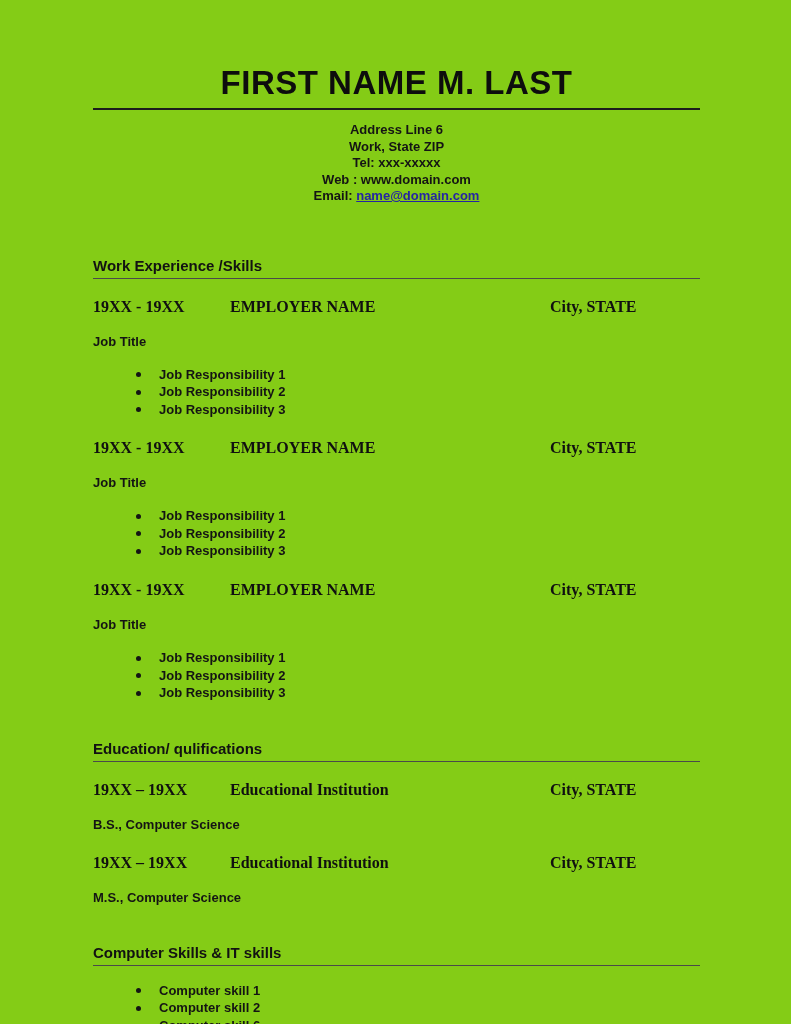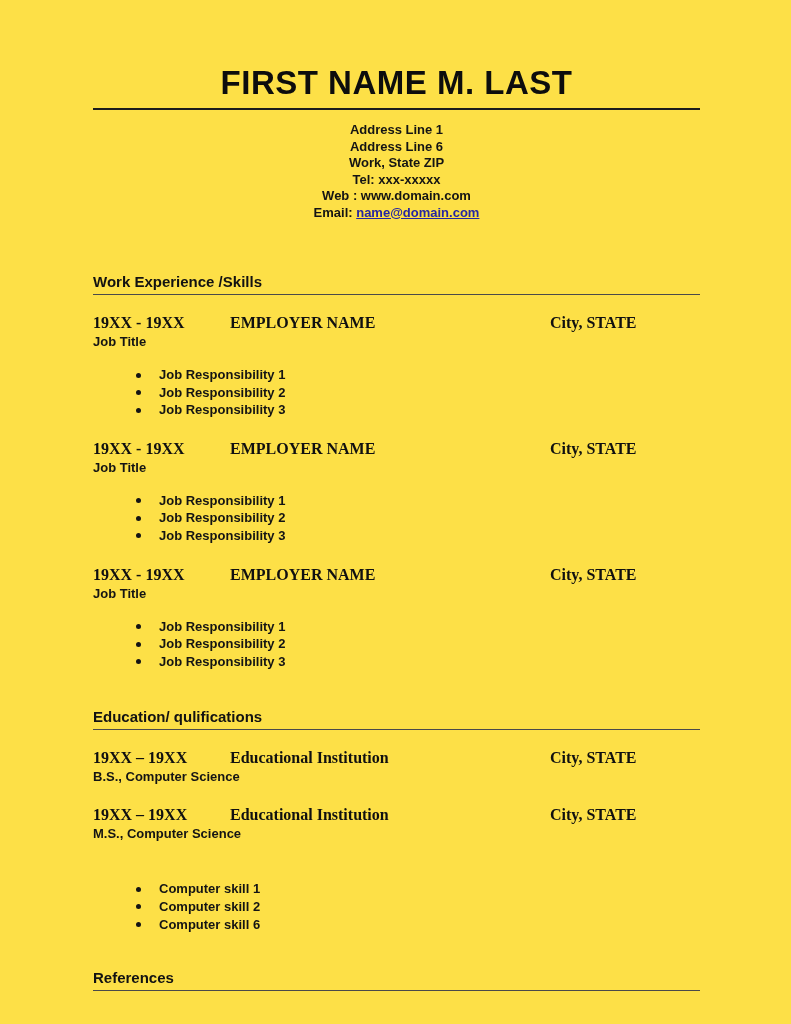--- a/index.html
+++ b/index.html
@@ -1,20 +1,20 @@
 <!DOCTYPE html>
 <html><head>
 <meta charset="utf-8">
 <style>
   html, body { margin: 0; padding: 0; background: #ffffff; }
   .page {
     position: relative;
     width: 791px;
     height: 1024px;
-    background: #fde047;
+    background: #84cc16;
     color: #161616;
     font-family: "Liberation Sans", sans-serif;
     overflow: hidden;
     box-sizing: border-box;
   }
   .content {
     position: absolute;
     left: 93px;
     top: 0;
     width: 607px;
@@ -71,21 +71,21 @@
     font-family: "Liberation Serif", serif;
     font-weight: bold;
     font-size: 16px;
     line-height: 18px;
     color: #101010;
   }
   .entry-subtitle {
     font-size: 13px;
     font-weight: bold;
     line-height: 17px;
-    margin-top: 1px;
+    margin-top: 17px;
     color: #141414;
   }
   ul.bullets {
     margin: 16px;
     padding: 0 0 0 50px;
     list-style: none;
   }
   ul.bullets li {
     position: relative;
     font-size: 13px;
@@ -108,21 +108,20 @@
 </head>
 <body>
 
 <div class="page">
   <div class="content">
 
     <h1 class="doc-title">FIRST NAME M. LAST</h1>
     <hr class="title-rule">
 
     <div class="contact">
-      <div>Address Line 1</div>
       <div>Address Line 6</div>
       <div>Work, State ZIP</div>
       <div>Tel: xxx-xxxxx</div>
       <div>Web : www.domain.com</div>
       <div><span>Email: </span><a href="#" class="email-link">name@domain.com</a></div>
     </div>
 
     <div class="sec-work">
       <div class="section-heading">Work Experience /Skills</div>
 
@@ -185,20 +184,21 @@
         <div class="entry-row">
           <span>19XX – 19XX</span>
           <span>Educational Institution</span>
           <span>City, STATE</span>
         </div>
         <div class="entry-subtitle">M.S., Computer Science</div>
       </div>
     </div>
 
     <div class="sec-skills">
+      <div class="section-heading">Computer Skills &amp; IT skills</div>
       <ul class="bullets skills-list">
         <li>Computer skill 1</li>
         <li>Computer skill 2</li>
         <li>Computer skill 6</li>
       </ul>
     </div>
 
     <div class="sec-references">
       <div class="section-heading">References</div>
     </div>

